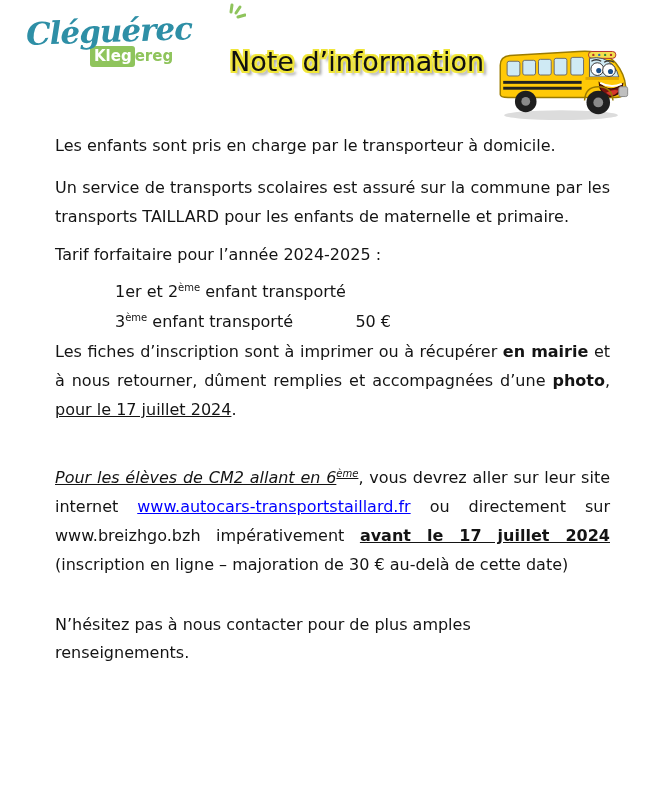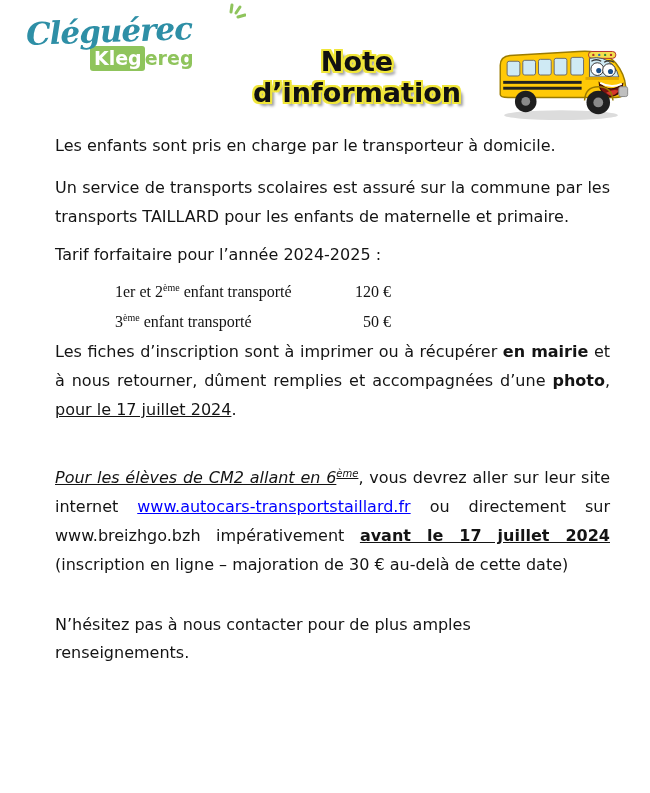--- a/index.html
+++ b/index.html
@@ -9,42 +9,42 @@
   }
   
   .header{display:flex;align-items:flex-start;height:125px;padding:16px 12px 0 26px;box-sizing:border-box;}
   .logo{width:200px;position:relative;flex:none;}
   .logo-script{
     font-family:"DejaVu Serif",serif;font-style:italic;font-weight:bold;
     font-size:31px;letter-spacing:-1px;transform:rotate(-2deg);display:inline-block;
     position:relative;line-height:1;
   }
   .logo-spark{position:absolute;top:-13px;right:-20px;}
-  .logo-breton{margin:2px 0 0 64px;font-size:19px;font-weight:600;line-height:1;}
+  .logo-breton{margin:2px 0 0 64px;font-size:15px;font-weight:600;line-height:1;}
   .kleg{color:#ffffff;padding:1px 3px 2px 4px;border-radius:3px;}
   .title{
     flex:1;text-align:center;margin-top:30px;
-    font-size:27px;font-weight:bold;color:#111;
+    font-size:27px;font-weight:normal;color:#111;
     text-shadow:
       -2px -2px 0 #f0e63a, 2px -2px 0 #f0e63a,
       -2px  2px 0 #f0e63a, 2px  2px 0 #f0e63a,
       -2px  0   0 #f0e63a, 2px  0   0 #f0e63a,
        0   -2px 0 #f0e63a, 0    2px 0 #f0e63a,
        4px  4px 3px #9a9a9a;
     letter-spacing:0;
   }
   .bus{flex:none;width:150px;margin-top:10px;}
   
   .content{padding:0 40px 0 55px;}
   .para{margin:0;font-size:16px;line-height:29px;text-align:justify;}
   .para.left{text-align:left;}
   .p1{margin-top:13px;}
   .p2{margin-top:6px;}
   .p3{margin-top:9px;}
-  .tariff{margin:8px 0 0 60px;width:276px;font-family:Liberation Serif, serif;}
+  .tariff{margin:8px 0 0 60px;width:276px;}
   .tariff-row{display:flex;font-size:16px;line-height:30px;}
   .tariff-price{margin-left:auto;text-align:right;}
   .p4{}
   .p5{margin-top:13px;}
   .p6{margin-top:39px;}
   .p7{margin-top:32px;line-height:28px;}
   .b{font-weight:bold;}
   .i{font-style:italic;}
   .u{text-decoration:underline;}
   sup{font-size:10px;line-height:0;}
@@ -112,21 +112,20 @@
   </div>
 
   <div class="content">
     <p class="para left p2"><span>Les enfants sont pris en charge par le transporteur à domicile.</span></p>
     <p class="para p1"><span>Un service de transports scolaires est assuré sur la commune par les transports TAILLARD pour les enfants de maternelle et primaire.</span></p>
     <p class="para left p3"><span>Tarif forfaitaire pour l’année 2024-2025 :</span></p>
 
     <div class="tariff">
         <div class="tariff-row">
           <span class="tariff-label"><span>1er et 2</span><sup>ème</sup><span> enfant transporté</span></span>
-          <span class="tariff-price">120 €</span>
         </div>
         <div class="tariff-row">
           <span class="tariff-label"><span>3</span><sup>ème</sup><span> enfant transporté</span></span>
           <span class="tariff-price">50 €</span>
         </div>
       </div>
 
     <p class="para p4"><span>Les fiches d’inscription sont à imprimer ou à récupérer </span><span class="b">en mairie</span><span> et à nous retourner, dûment remplies et accompagnées d’une </span><span class="b">photo</span><span>, </span><span class="u">pour le 17 juillet 2024</span><span>.</span></p>
     <p class="para p6"><span class="i u">Pour les élèves de CM2 allant en 6</span><sup class="i u">ème</sup><span>, vous devrez aller sur leur site internet </span><span class="u" style="color: rgb(0, 0, 255);">www.autocars-transportstaillard.fr</span><span> ou directement sur www.breizhgo.bzh impérativement </span><span class="b u">avant le 17 juillet 2024</span><span> (inscription en ligne – majoration de 30 € au-delà de cette date)</span></p>
     <p class="para left p7"><span>N’hésitez pas à nous contacter pour de plus amples renseignements.</span></p>

